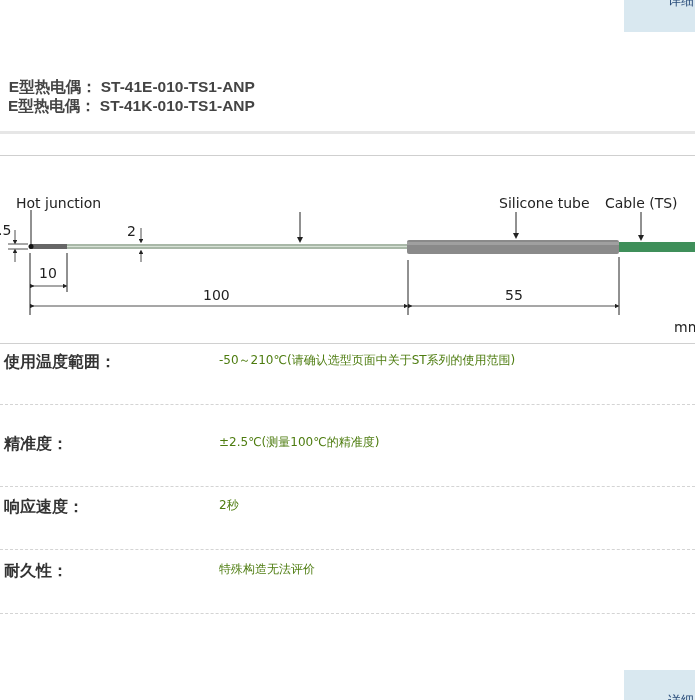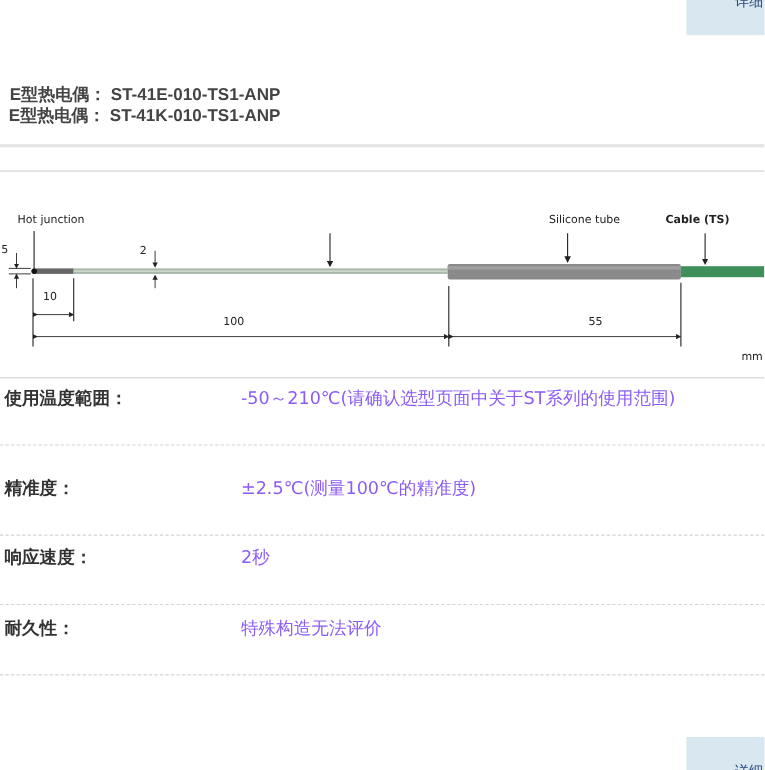--- a/index.html
+++ b/index.html
@@ -11,24 +11,24 @@
   #btn-bottom { top:670px; height:30px; }
   #btn-bottom span { top:22px; }
   .model-lines { position:absolute; left:8px; top:77px; font-weight:bold; font-size:15.5px; line-height:19px; color:#444; font-family:"Liberation Sans", "DejaVu Sans", sans-serif;text-align:right; }
   .model-line { white-space:nowrap; }
   .model-line .code { margin-left:4px; }
   .hr1 { position:absolute; left:0; top:131px; width:695px; height:3px; background:#e6e6e6; }
   .hr2 { position:absolute; left:0; top:155px; width:695px; height:1px; background:#cfcfcf; }
   .hr3 { position:absolute; left:0; top:343px; width:695px; height:1px; background:#d0d0d0; }
   .diagram { position:absolute; left:0; top:180px; width:695px; height:160px; }
   .diagram svg { position:absolute; left:0; top:0; }
-  .lbl { position:absolute; font-size:10px; color:#222; font-family:"DejaVu Sans", sans-serif; white-space:nowrap; }
+  .lbl { position:absolute; font-size:14px; color:#222; font-family:"DejaVu Sans", sans-serif; white-space:nowrap; }
   .spec-row { position:absolute; left:0; width:695px; height:62px; border-bottom:1px dashed #d4d4d4; }
   .spec-label { position:absolute; left:4px; top:10px; font-size:16px; font-weight:bold; color:#333; }
-  .spec-value { position:absolute; left:219px; top:10px; font-size:16px; color:#8b5cf6; white-space:nowrap; }
+  .spec-value { position:absolute; left:219px; top:10px; font-size:12px; color:#4d7c0f; white-space:nowrap; }
 </style>
 </head>
 <body>
 
 <div id="btn-top" class="detail-btn">
   <span>详细</span>
 </div>
 
 <div class="model-lines">
   <div class="model-line">
@@ -84,26 +84,26 @@
     <line x1="619" y1="77" x2="619" y2="135" stroke="#222" stroke-width="1"></line>
 
     <line x1="32" y1="106" x2="65" y2="106" stroke="#222" stroke-width="0.8" marker-start="url(#ah)" marker-end="url(#ah)"></line>
 
     <line x1="32" y1="126" x2="406" y2="126" stroke="#222" stroke-width="0.8" marker-start="url(#ah)" marker-end="url(#ah)"></line>
 
     <line x1="410" y1="126" x2="617" y2="126" stroke="#222" stroke-width="0.8" marker-start="url(#ah)" marker-end="url(#ah)"></line>
   </svg>
   <span class="lbl" style="left:16px;top:15px;">Hot junction</span>
   <span class="lbl" style="left:471px;top:15px;margin-left:28px;">Silicone tube</span>
-  <span class="lbl" style="left:605px;top:15px;font-weight:bold;">Cable (TS)</span>
+  <span class="lbl" style="left:605px;top:15px;">Cable (TS)</span>
   <span class="lbl" style="left:-2px;top:42px;">.5</span>
   <span class="lbl" style="left:127px;top:43px;">2</span>
   <span class="lbl" style="left:39px;top:85px;">10</span>
   <span class="lbl" style="left:203px;top:107px;">100</span>
-  <span class="lbl" style="left:505px;top:107px;margin-left:30px;">55</span>
+  <span class="lbl" style="left:505px;top:107px;">55</span>
   <span class="lbl" style="left:654px;top:139px;margin-left:20px;">mm</span>
 </div>
 
 <div class="hr3"></div>
 
 <div class="spec-row" style="top:342px;">
   <span class="spec-label">使用温度範囲：</span>
   <span class="spec-value">-50～210℃(请确认选型页面中关于ST系列的使用范围)</span>
 </div>
 <div class="spec-row" style="top:424px;">

